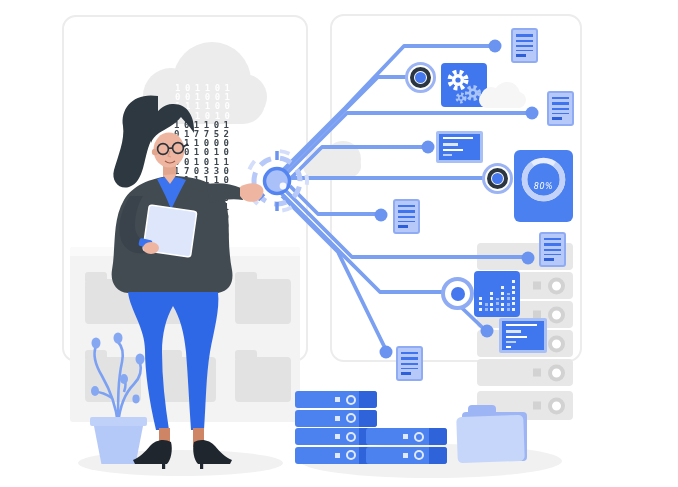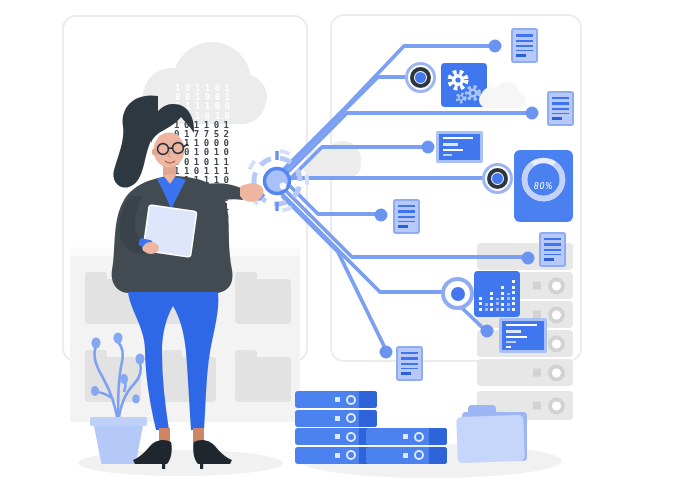--- a/index.html
+++ b/index.html
@@ -168,21 +168,21 @@
     <div>111100</div>
     <div>011010</div>
   </div>
 
   <div class="bin bin-rain" style="left:174px;top:121px;">
     <div>101101</div>
     <div>017752</div>
     <div>011000</div>
     <div>001010</div>
     <div>001011</div>
-    <div>110111</div>
+    <div>170330</div>
     <div>111110</div>
     <div>101110</div>
     <div>111100</div>
     <div>101101</div>
     <div>011010</div>
     <div>101000</div>
     <div>011000</div>
     <div>111011</div>
   </div>
 

